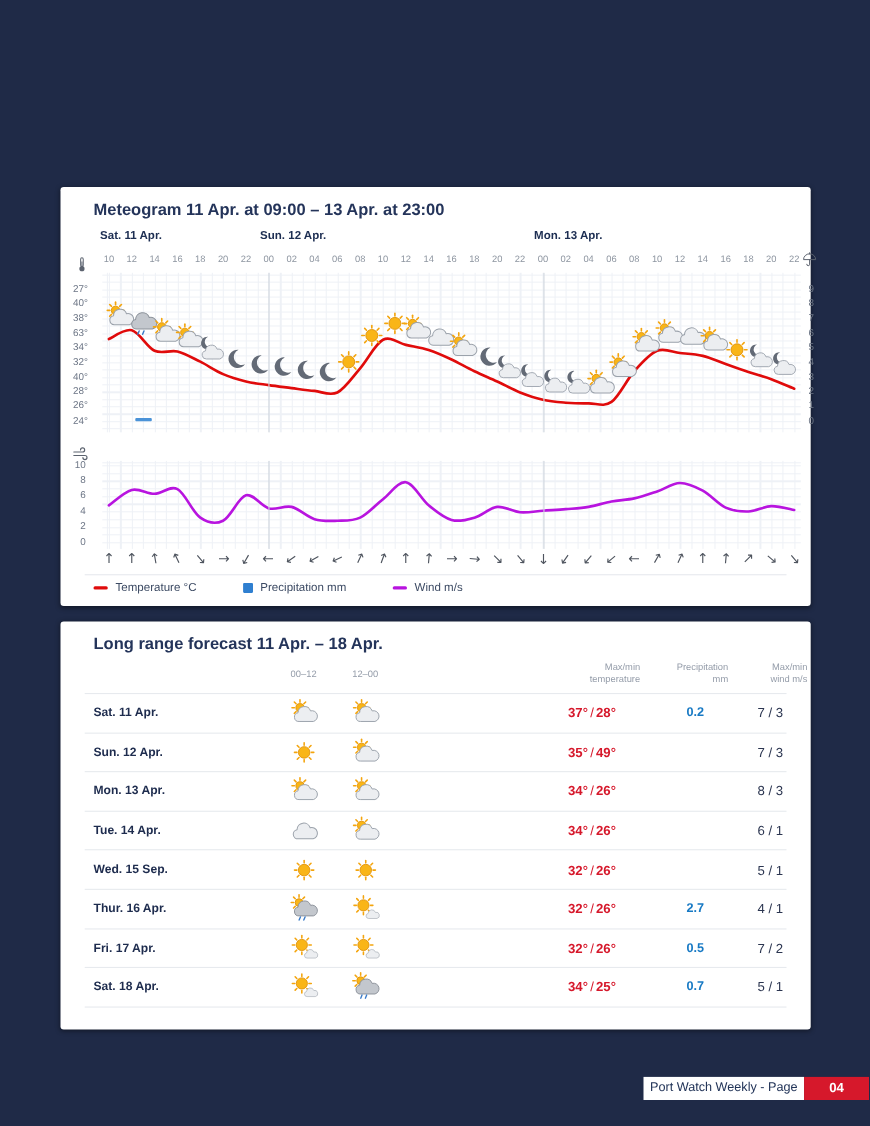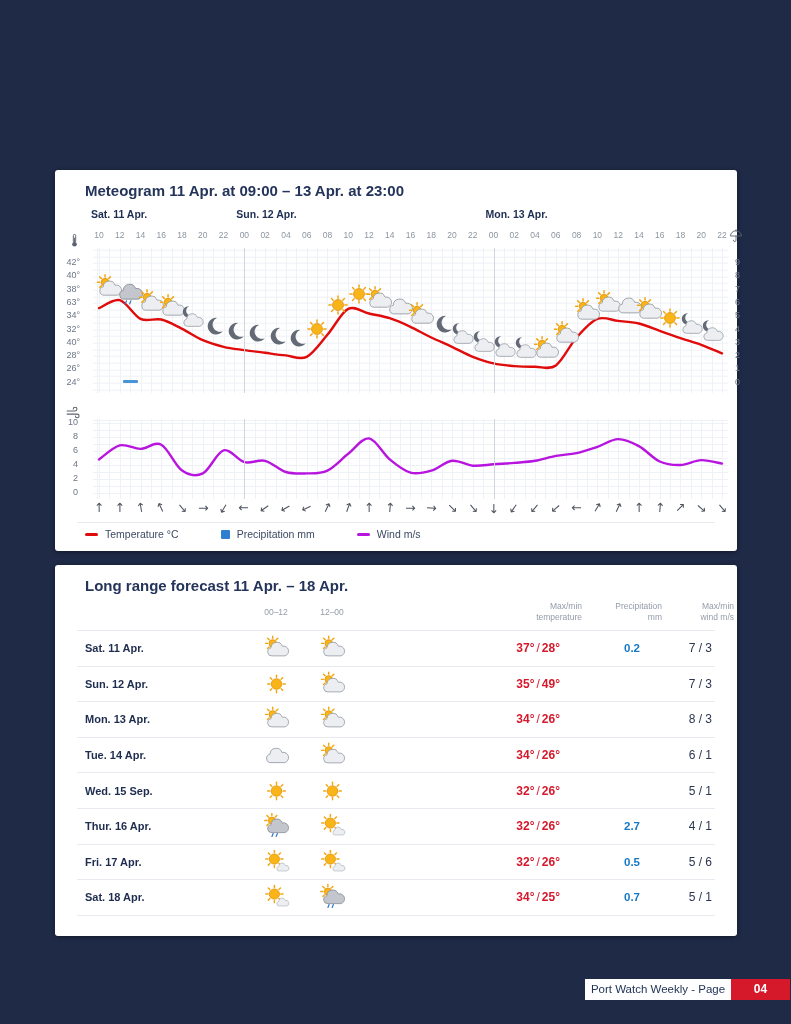--- a/index.html
+++ b/index.html
@@ -128,21 +128,21 @@
           <line x1="16" y1="3.5" x2="16" y2="6" stroke="#5b626e" stroke-width="1.8" stroke-linecap="round"></line>
         </svg>
     </span>
     <span class="axis-icon" style="left:10px;top:234px">
       <svg viewBox="0 0 32 32" width="17" height="17">
           <path d="M4 13h15a3.5 3.5 0 1 0-3.5-3.5M4 19h19a3.5 3.5 0 1 1-3.5 3.5" fill="none" stroke="#5b626e" stroke-width="2" stroke-linecap="round"></path>
         </svg>
     </span>
 
     <div id="temp-axis">
-        <div class="axis-label" style="top: 9px;">42°</div>
+        <div class="axis-label" style="top: 9px;">27°</div>
         <div class="axis-label" style="top: 22.3px;">40°</div>
         <div class="axis-label" style="top: 35.6px;">38°</div>
         <div class="axis-label" style="top: 48.9px;">63°</div>
         <div class="axis-label" style="top: 62.2px;">34°</div>
         <div class="axis-label" style="top: 75.5px;">32°</div>
         <div class="axis-label" style="top: 88.8px;">40°</div>
         <div class="axis-label" style="top: 102.1px;">28°</div>
         <div class="axis-label" style="top: 115.4px;">26°</div>
         <div class="axis-label" style="top: 128.7px;">24°</div>
       </div>
@@ -867,21 +867,21 @@
                 <line x1="13.5" y1="4.9" x2="13.5" y2="2.3"></line>
                 <line x1="18.9" y1="7.1" x2="20.7" y2="5.3"></line>
               </g>
               <circle cx="13.5" cy="12.5" r="6" fill="#f9b517" stroke="#e2950d"></circle>
               <g transform="translate(14 14) scale(0.55)">
                 <path d="M9.5 23h16.2a5.8 5.8 0 0 0-3.2-12A7.3 7.3 0 0 0 8.3 13.1 5 5 0 0 0 9.5 23z" fill="#eceef1" stroke="#9ba2ab" stroke-width="1.1" stroke-linejoin="round"></path>
               </g>
             </svg></div>
           <span class="cell temp"><span>32°</span><span class="sep">/</span><span>26°</span></span>
           <span class="cell precip">0.5</span>
-          <span class="cell wind">5 / 6</span>
+          <span class="cell wind">7 / 2</span>
         </div>
         <div class="frow">
           <span class="day">Sat. 18 Apr.</span>
           <div class="ricon" style="left: 186px;"><svg viewBox="0 0 32 32" width="100%" height="100%">
               <g stroke="#f4a50e" stroke-width="1.7" stroke-linecap="round">
                 <line x1="21.1" y1="12.5" x2="23.7" y2="12.5"></line>
                 <line x1="18.9" y1="17.9" x2="20.7" y2="19.7"></line>
                 <line x1="13.5" y1="20.1" x2="13.5" y2="22.7"></line>
                 <line x1="8.1" y1="17.9" x2="6.3" y2="19.7"></line>
                 <line x1="5.9" y1="12.5" x2="3.3" y2="12.5"></line>

